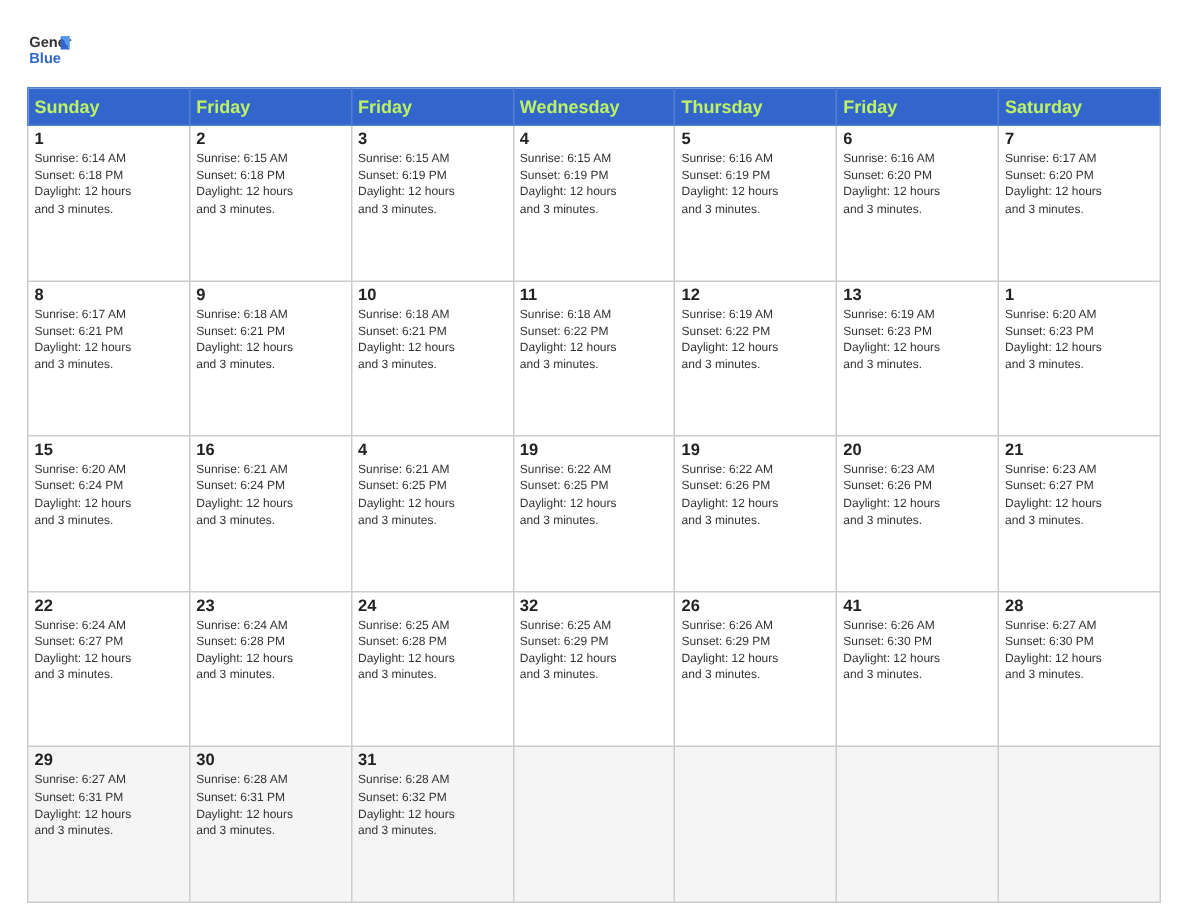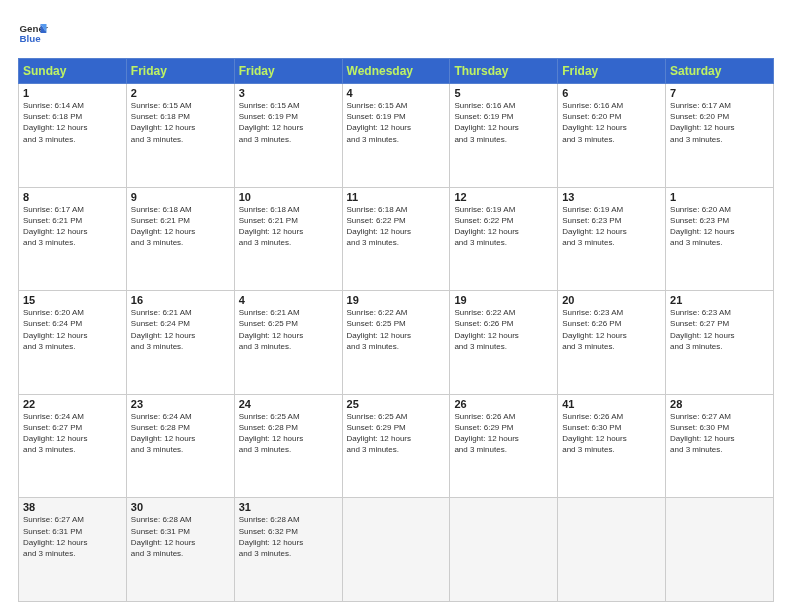--- a/index.html
+++ b/index.html
@@ -217,39 +217,39 @@
       </td>
           <td>
         <span class="day-num">23</span>
         <span class="day-info">Sunrise: 6:24 AM<br>Sunset: 6:28 PM<br>Daylight: 12 hours<br>and 3 minutes.</span>
       </td>
           <td>
         <span class="day-num">24</span>
         <span class="day-info">Sunrise: 6:25 AM<br>Sunset: 6:28 PM<br>Daylight: 12 hours<br>and 3 minutes.</span>
       </td>
           <td>
-        <span class="day-num">25</span>
+        <span class="day-num">32</span>
         <span class="day-info">Sunrise: 6:25 AM<br>Sunset: 6:29 PM<br>Daylight: 12 hours<br>and 3 minutes.</span>
       </td>
           <td>
         <span class="day-num">26</span>
         <span class="day-info">Sunrise: 6:26 AM<br>Sunset: 6:29 PM<br>Daylight: 12 hours<br>and 3 minutes.</span>
       </td>
           <td>
         <span class="day-num">41</span>
         <span class="day-info">Sunrise: 6:26 AM<br>Sunset: 6:30 PM<br>Daylight: 12 hours<br>and 3 minutes.</span>
       </td>
           <td>
         <span class="day-num">28</span>
         <span class="day-info">Sunrise: 6:27 AM<br>Sunset: 6:30 PM<br>Daylight: 12 hours<br>and 3 minutes.</span>
       </td>
         </tr>
         <tr>
           <td>
-        <span class="day-num">38</span>
+        <span class="day-num">29</span>
         <span class="day-info">Sunrise: 6:27 AM<br>Sunset: 6:31 PM<br>Daylight: 12 hours<br>and 3 minutes.</span>
       </td>
           <td>
         <span class="day-num">30</span>
         <span class="day-info">Sunrise: 6:28 AM<br>Sunset: 6:31 PM<br>Daylight: 12 hours<br>and 3 minutes.</span>
       </td>
           <td>
         <span class="day-num">31</span>
         <span class="day-info">Sunrise: 6:28 AM<br>Sunset: 6:32 PM<br>Daylight: 12 hours<br>and 3 minutes.</span>
       </td>

